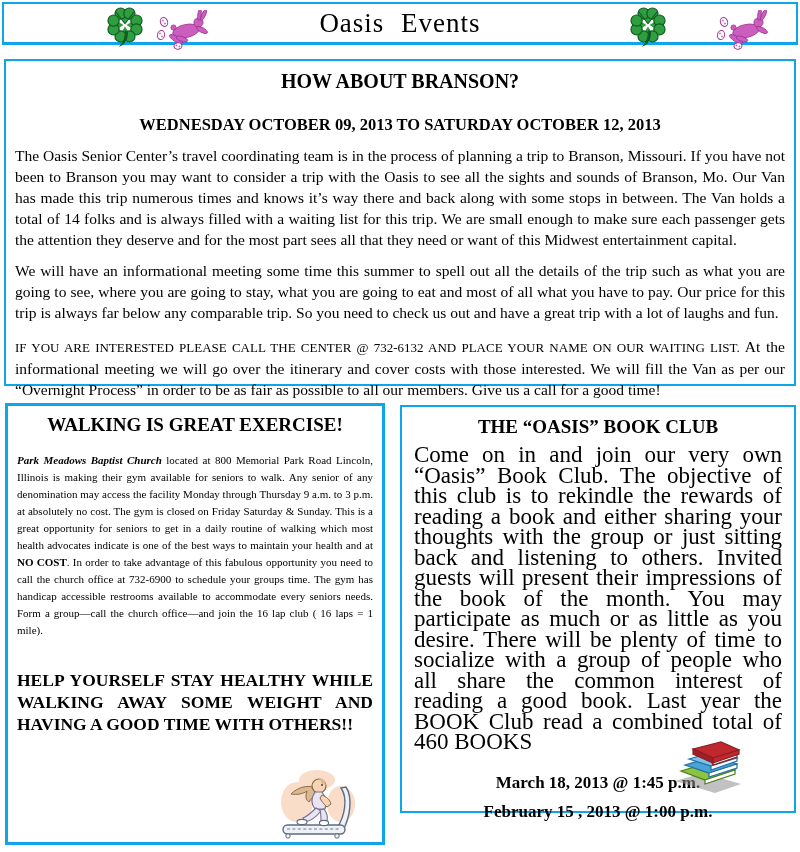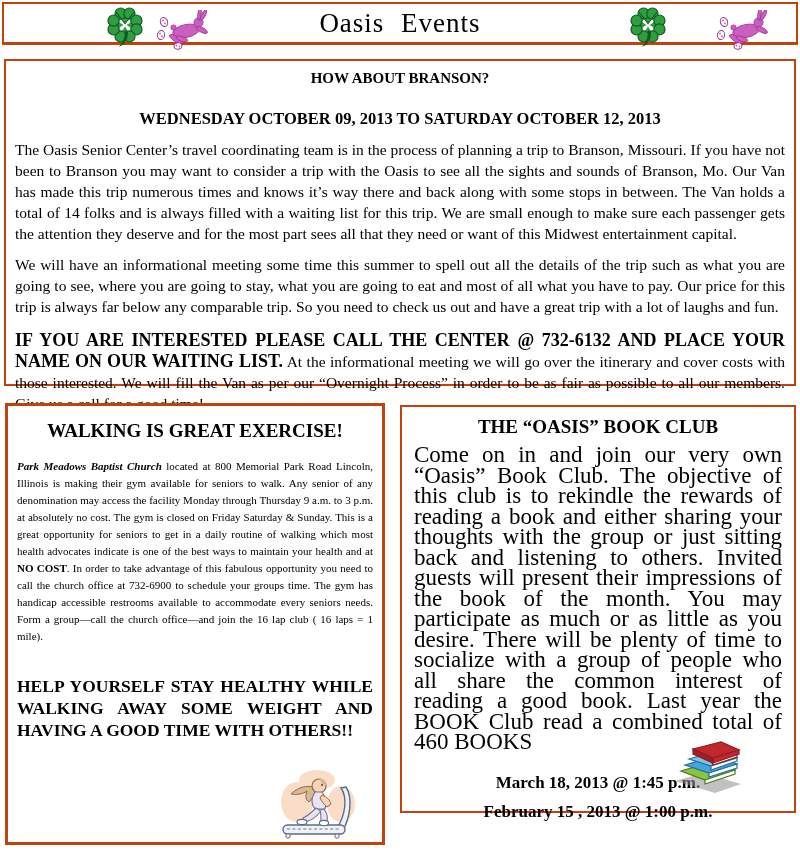--- a/index.html
+++ b/index.html
@@ -1,35 +1,35 @@
 <!DOCTYPE html>
 <html><head>
 <meta charset="utf-8">
 <style>
   html,body{margin:0;padding:0;background:#ffffff;}
   body{width:800px;height:852px;position:relative;overflow:hidden;
        font-family:"Liberation Serif","DejaVu Serif",serif;color:#000;}
-  .box{position:absolute;box-sizing:border-box;background:#fff;border:2px solid #c2410c;}
+  .box{position:absolute;box-sizing:border-box;background:#fff;border:2px solid #0ea5e9;}
 
   
   #header{left:2px;top:2px;width:796px;height:43px;border-bottom-width:3px;}
   #header .title{position:absolute;left:0;right:0;top:4px;text-align:center;
       font-size:27px;letter-spacing:1px;word-spacing:9px;}
   .hicon{position:absolute;}
 
   
   #branson{left:4px;top:59px;width:792px;height:327px;padding:5px 9px;}
-  #branson .h1{text-align:center;font-weight:bold;font-size:15px;margin-top:4px;}
+  #branson .h1{text-align:center;font-weight:bold;font-size:20px;margin-top:4px;}
   #branson .h2{text-align:center;font-weight:bold;font-size:16.5px;margin-top:22px;}
   #branson p{margin:10px 0 0 0;font-size:15.5px;line-height:21px;text-align:justify;}
-  #branson .lead-bold{font-weight:bold;font-size:18px;margin-top:28px;}
+  #branson .lead-bold{font-weight:normal;font-size:13px;margin-top:28px;}
 
   
   #walking{left:5px;top:403px;width:380px;height:442px;border-width:3px;padding:5px 9px;}
-  #walking .h1{text-align:center;font-weight:bold;font-size:19px;margin-top:9px;}
+  #walking .h1{text-align:center;font-weight:bold;font-size:19px;margin-top:3px;}
   #walking p.body{margin:16px 0 0 0;font-size:11px;line-height:17px;text-align:justify;}
   #walking .lead-bi{font-weight:bold;font-style:italic;}
   #walking .b{font-weight:bold;}
   #walking p.closing{margin:30px 0 0 0;font-size:17.5px;line-height:22px;
       font-weight:bold;text-align:justify;}
 
   #bookclub{left:400px;top:405px;width:396px;height:408px;padding:5px 12px;}
   #bookclub .h1{text-align:center;font-weight:bold;font-size:19px;margin-top:4px;}
   #bookclub p.body{margin:7px 0 0 0;font-size:23px;line-height:20.5px;text-align:justify;}
   #bookclub .sched{margin-top:20px;text-align:center;font-weight:bold;font-size:17px;}

